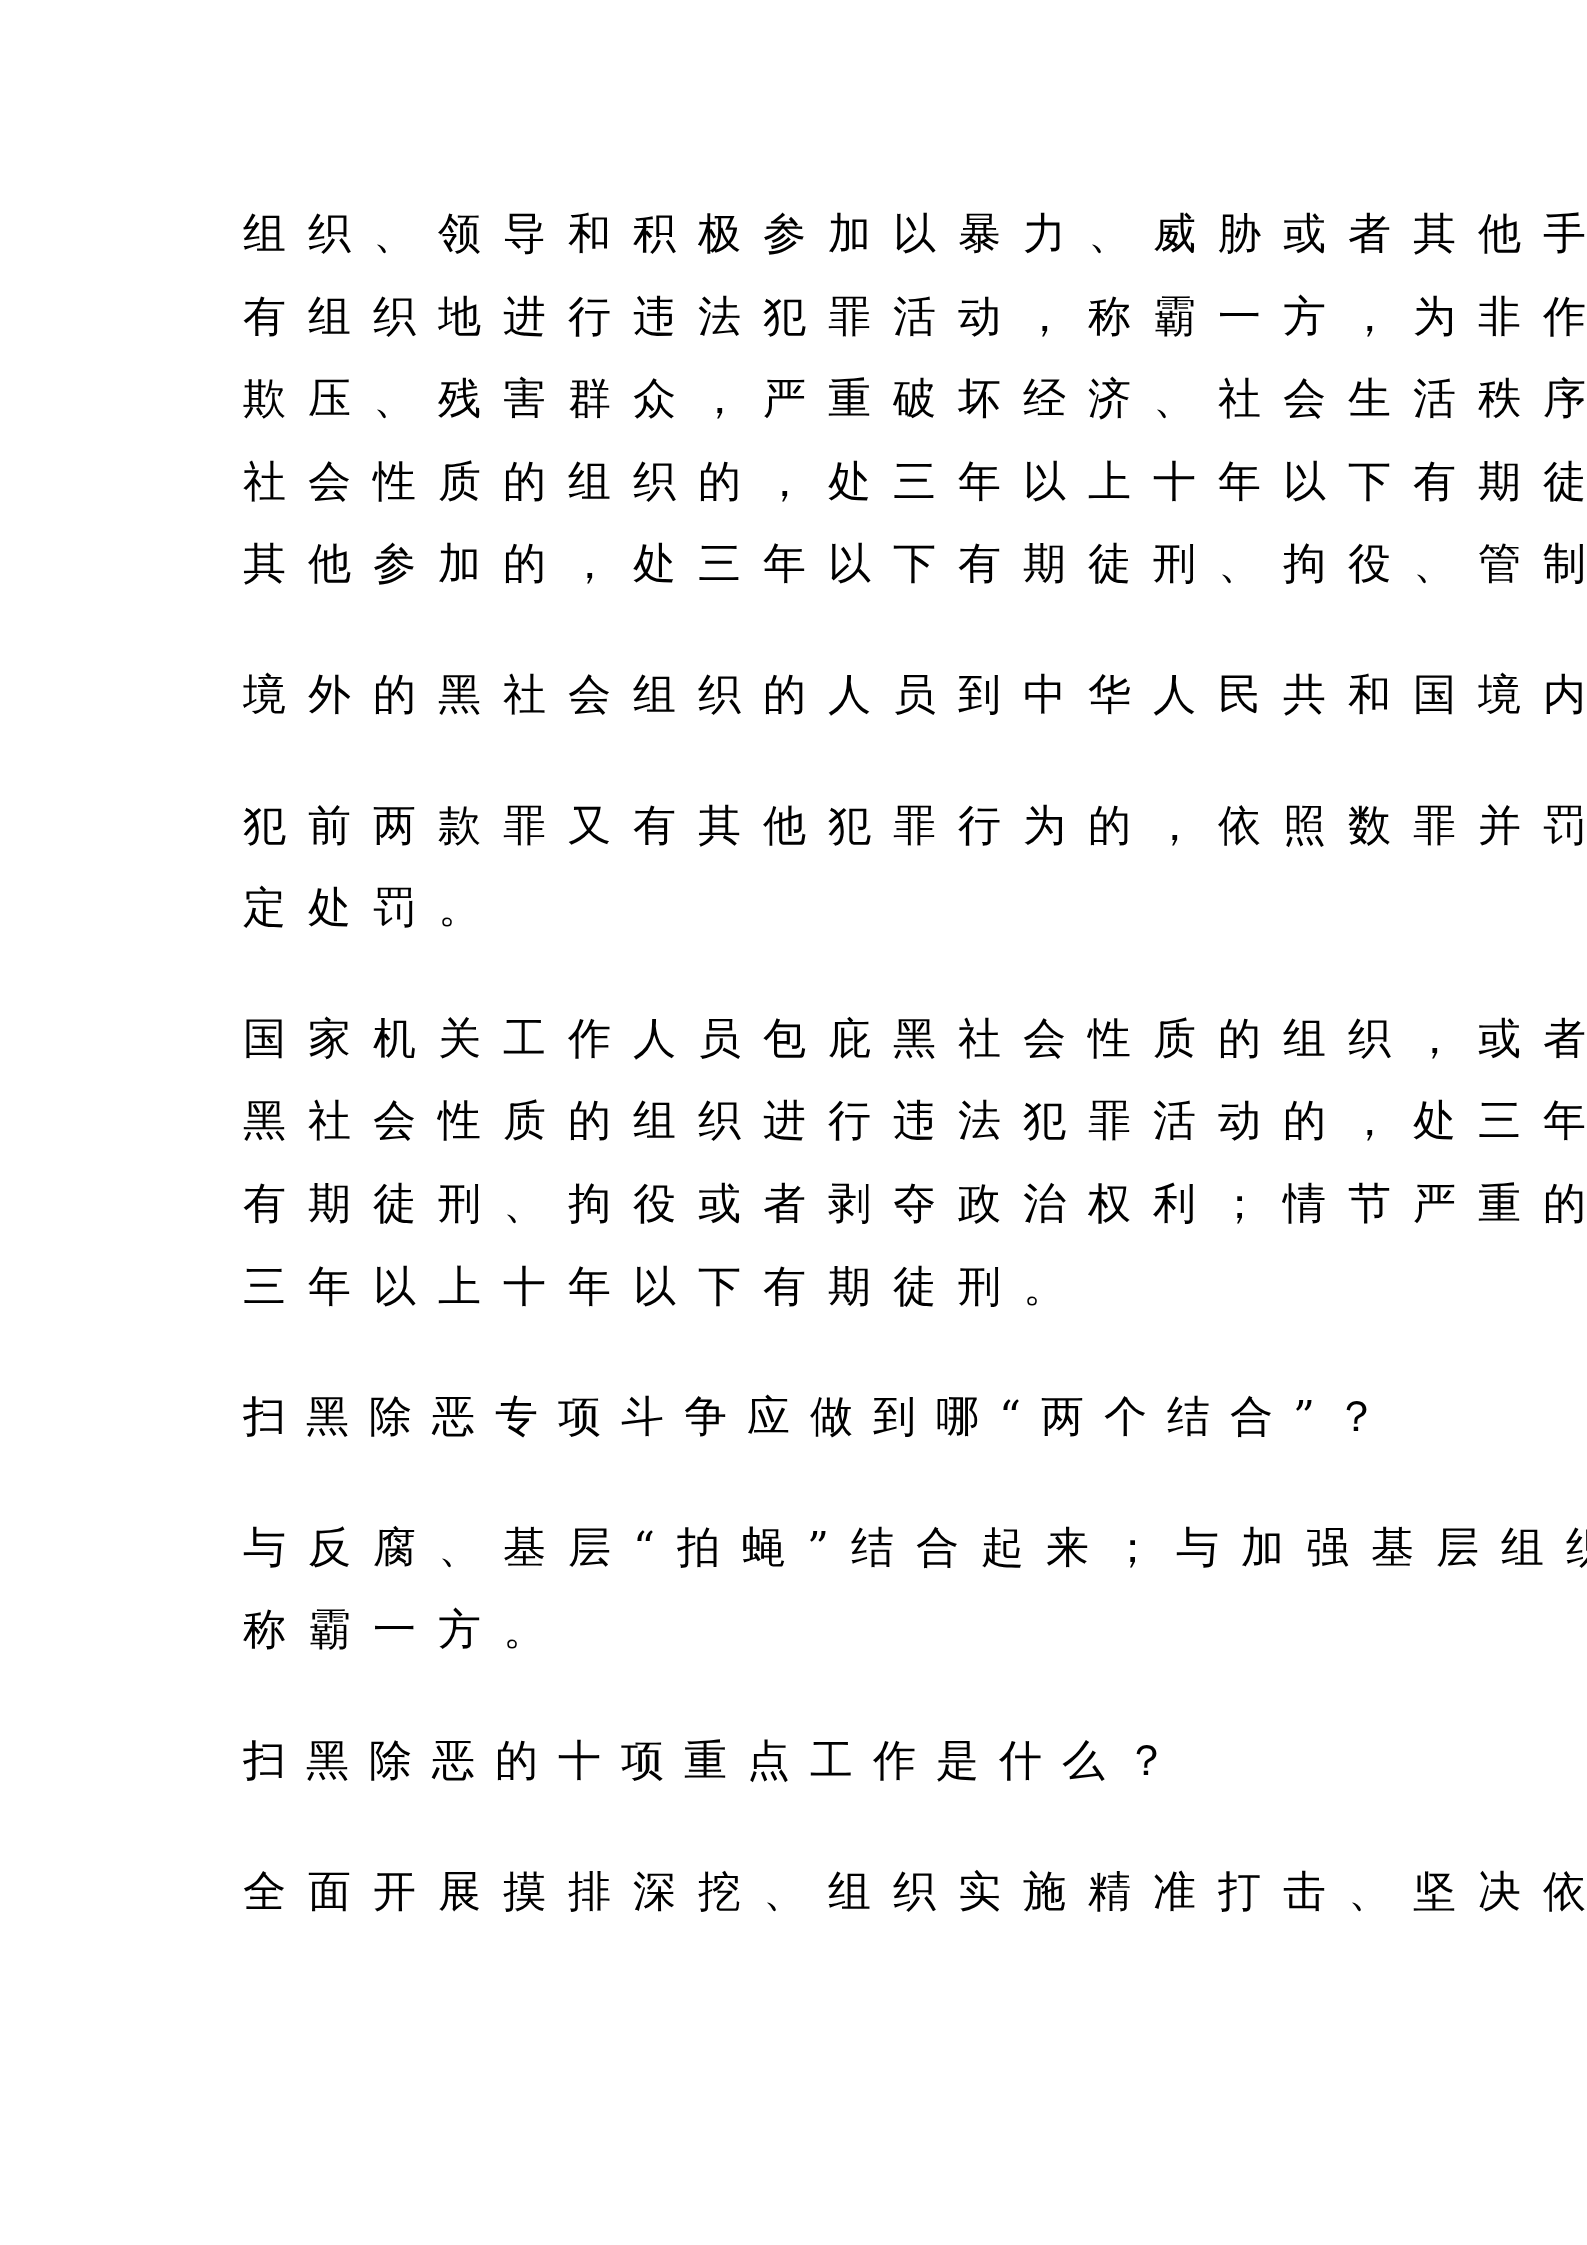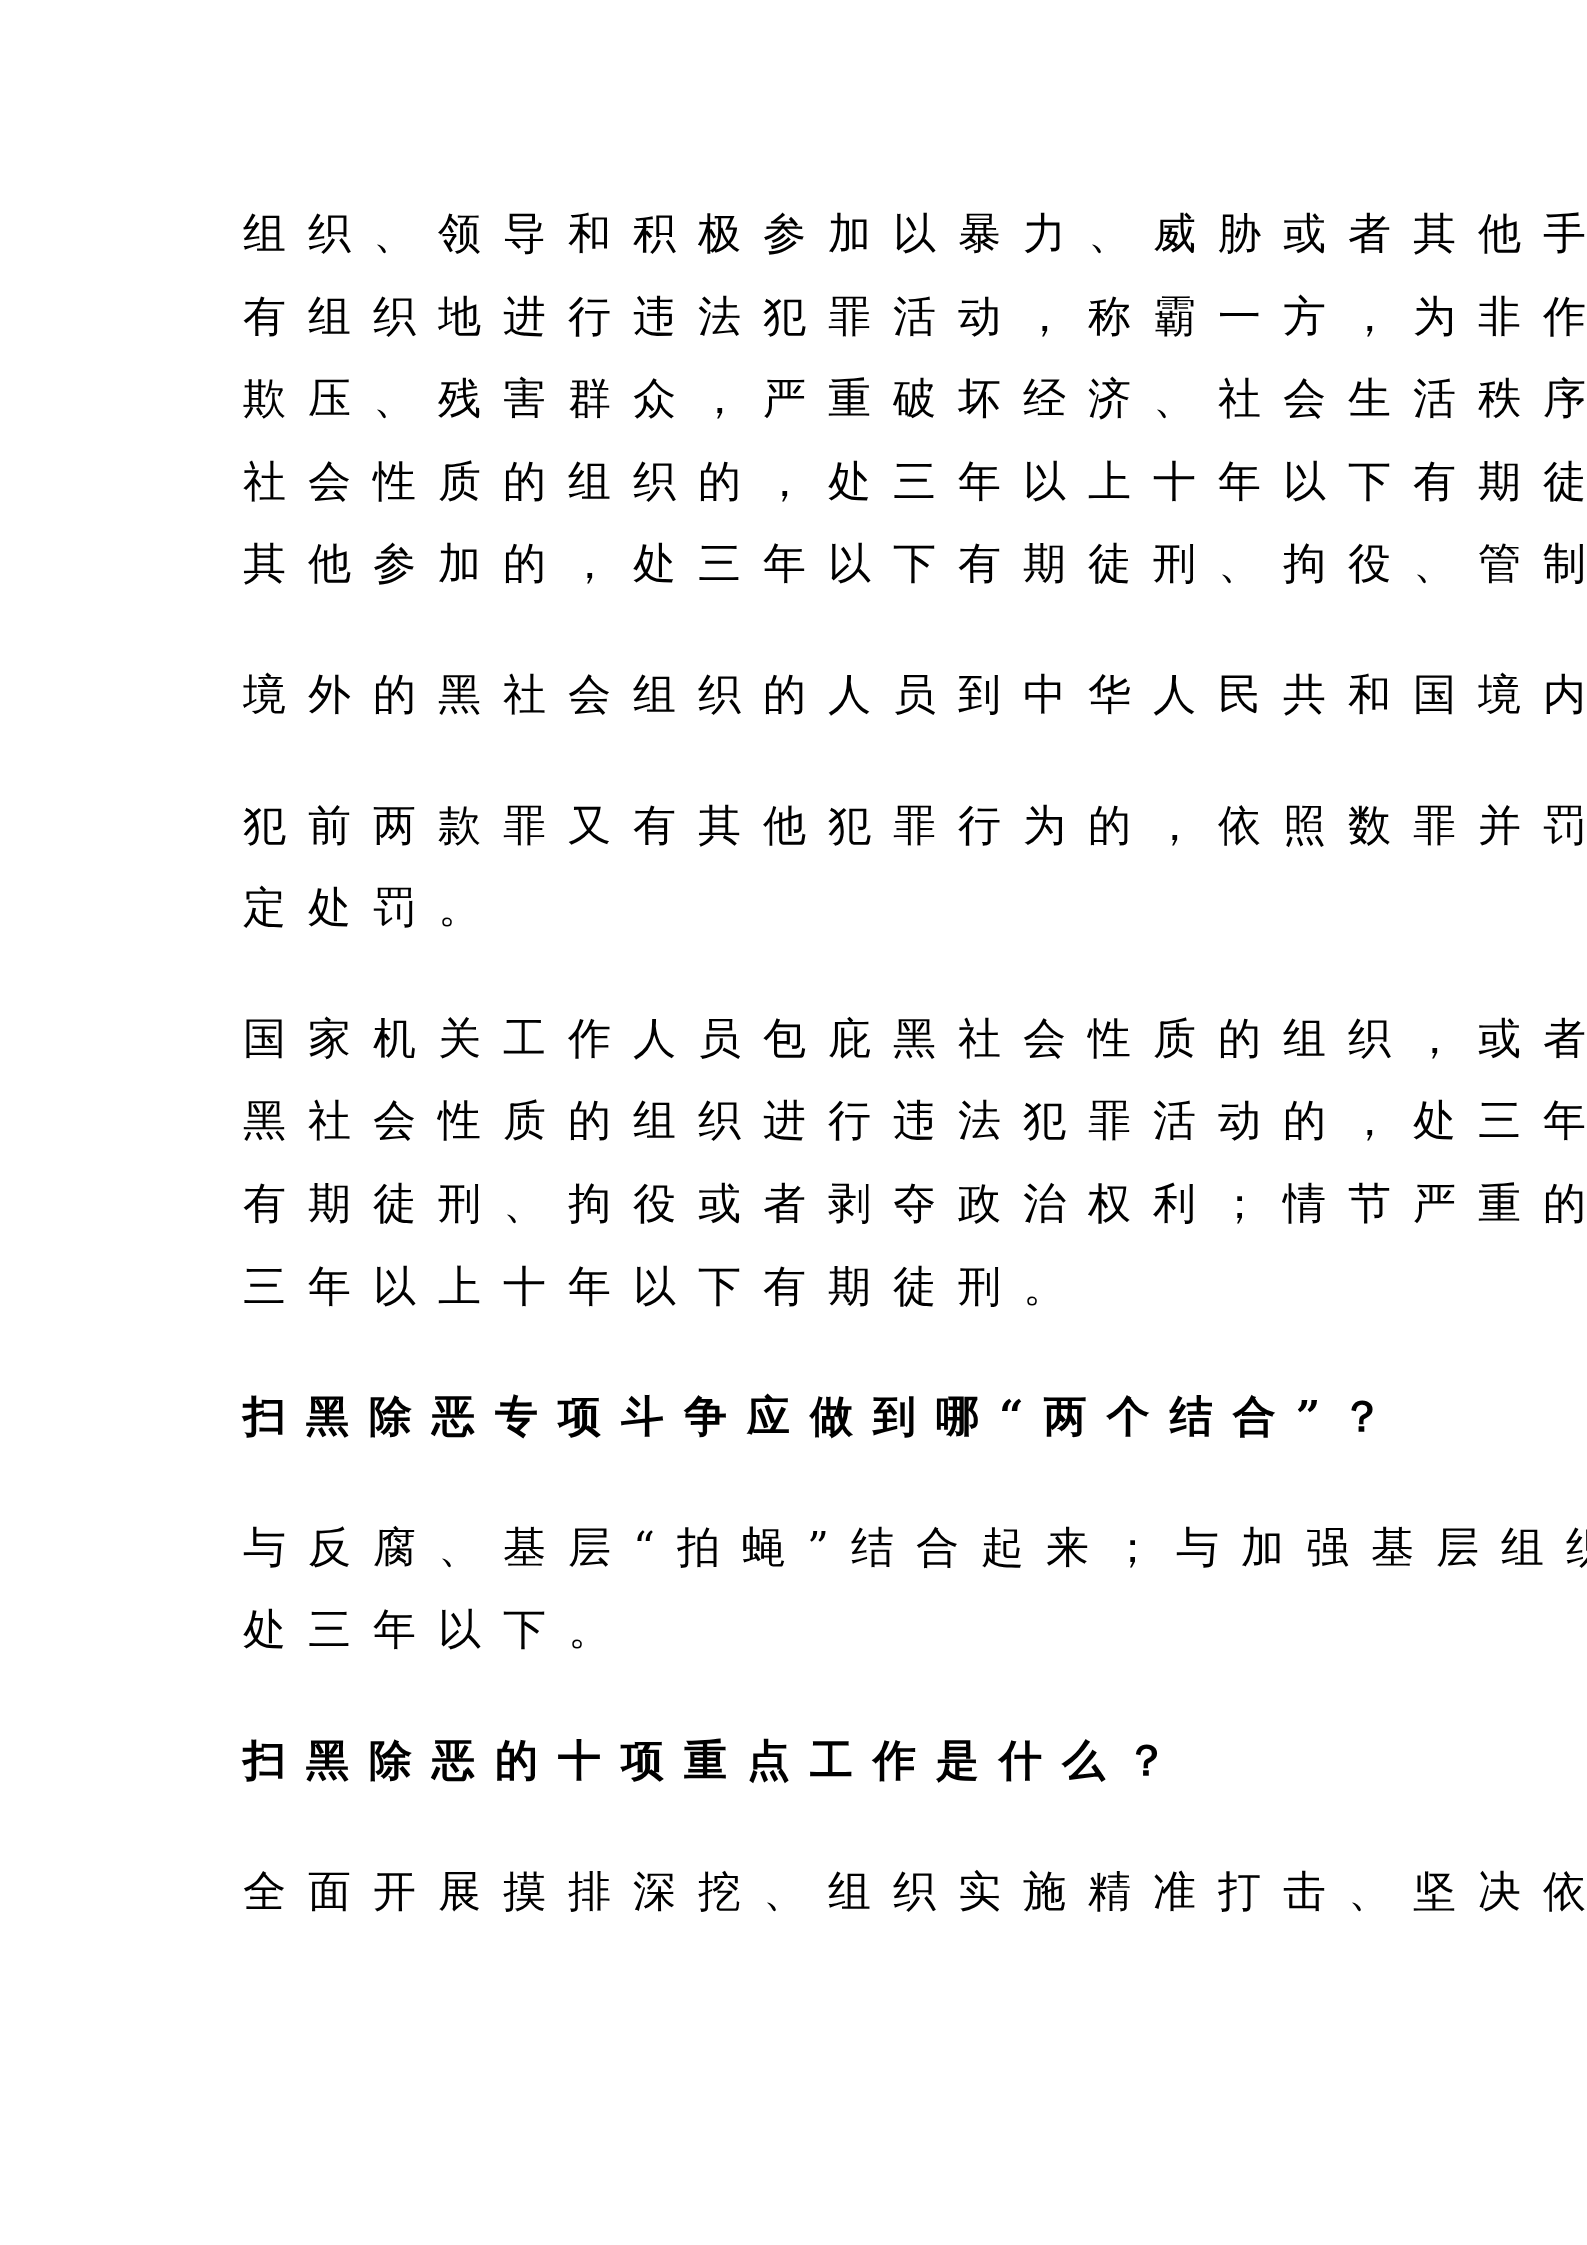--- a/index.html
+++ b/index.html
@@ -25,21 +25,21 @@
       margin: 0 0 48px 0;
       font-size: 43px;
       line-height: 82.6px;
       letter-spacing: 22px;
       text-align: justify;
       text-justify: inter-character;
       word-break: break-all;
       white-space: normal;
     }
     .para.heading {
-      font-weight: bold;
+      font-weight: normal;
       letter-spacing: 20px;
     }
     .line {
       display: block;
       height: 82.6px;
       white-space: nowrap;
       overflow: visible;
     }
   </style>
 </head>
@@ -70,21 +70,21 @@
     <span class="line">有期徒刑、拘役或者剥夺政治权利；情节严重的，处</span>
     <span class="line">三年以上十年以下有期徒刑。</span>
   </p>
 
   <p class="para heading">
     <span class="line">扫黑除恶专项斗争应做到哪“两个结合”？</span>
   </p>
 
   <p class="para">
     <span class="line">与反腐、基层“拍蝇”结合起来；与加强基层组织建设</span>
-    <span class="line">处三年以下。</span>
+    <span class="line">称霸一方。</span>
   </p>
 
   <p class="para heading">
     <span class="line">扫黑除恶的十项重点工作是什么？</span>
   </p>
 
   <p class="para">
     <span class="line">全面开展摸排深挖、组织实施精准打击、坚决依法严</span>
   </p>
 

